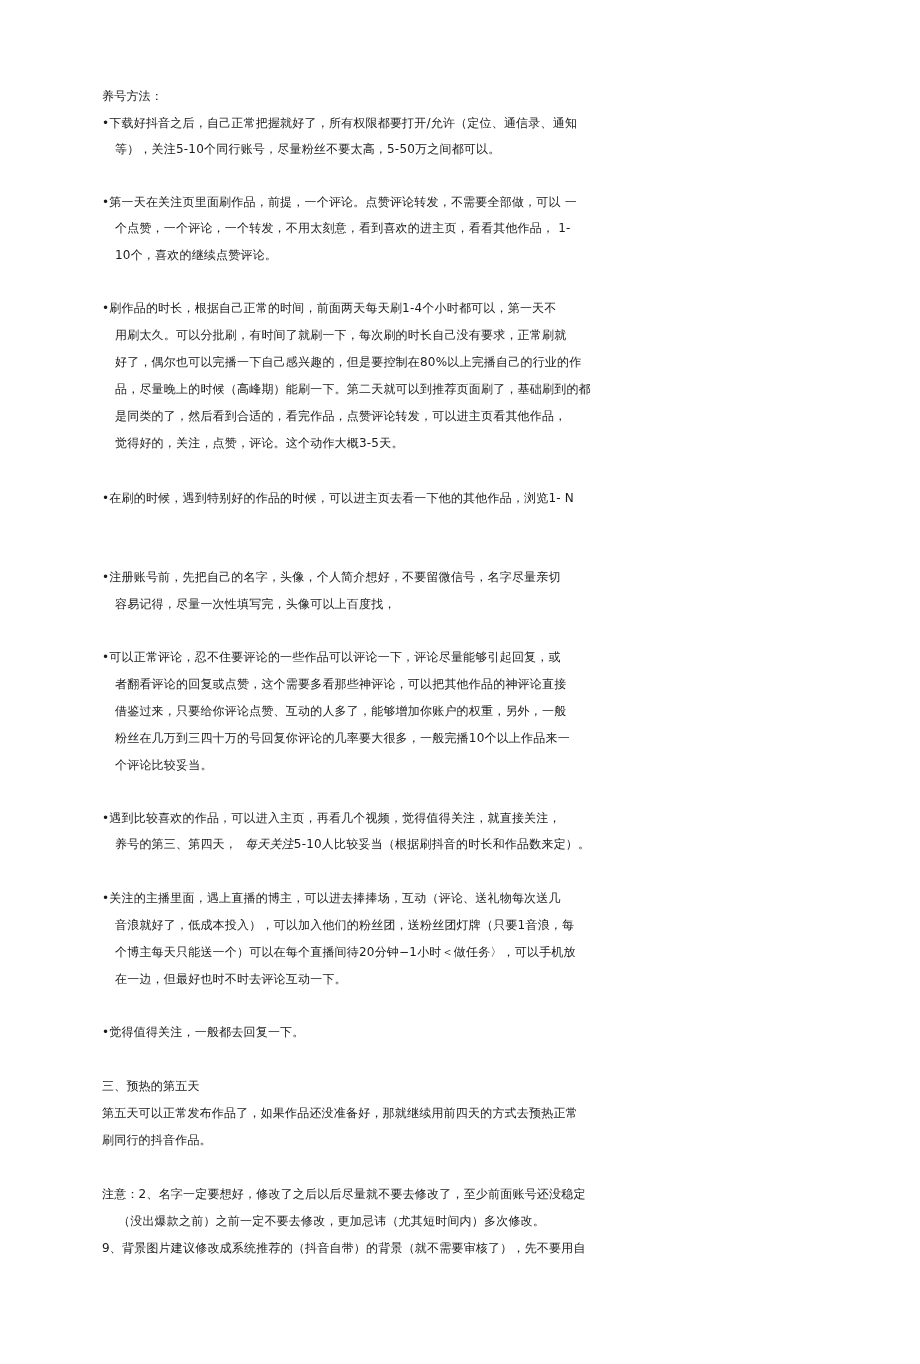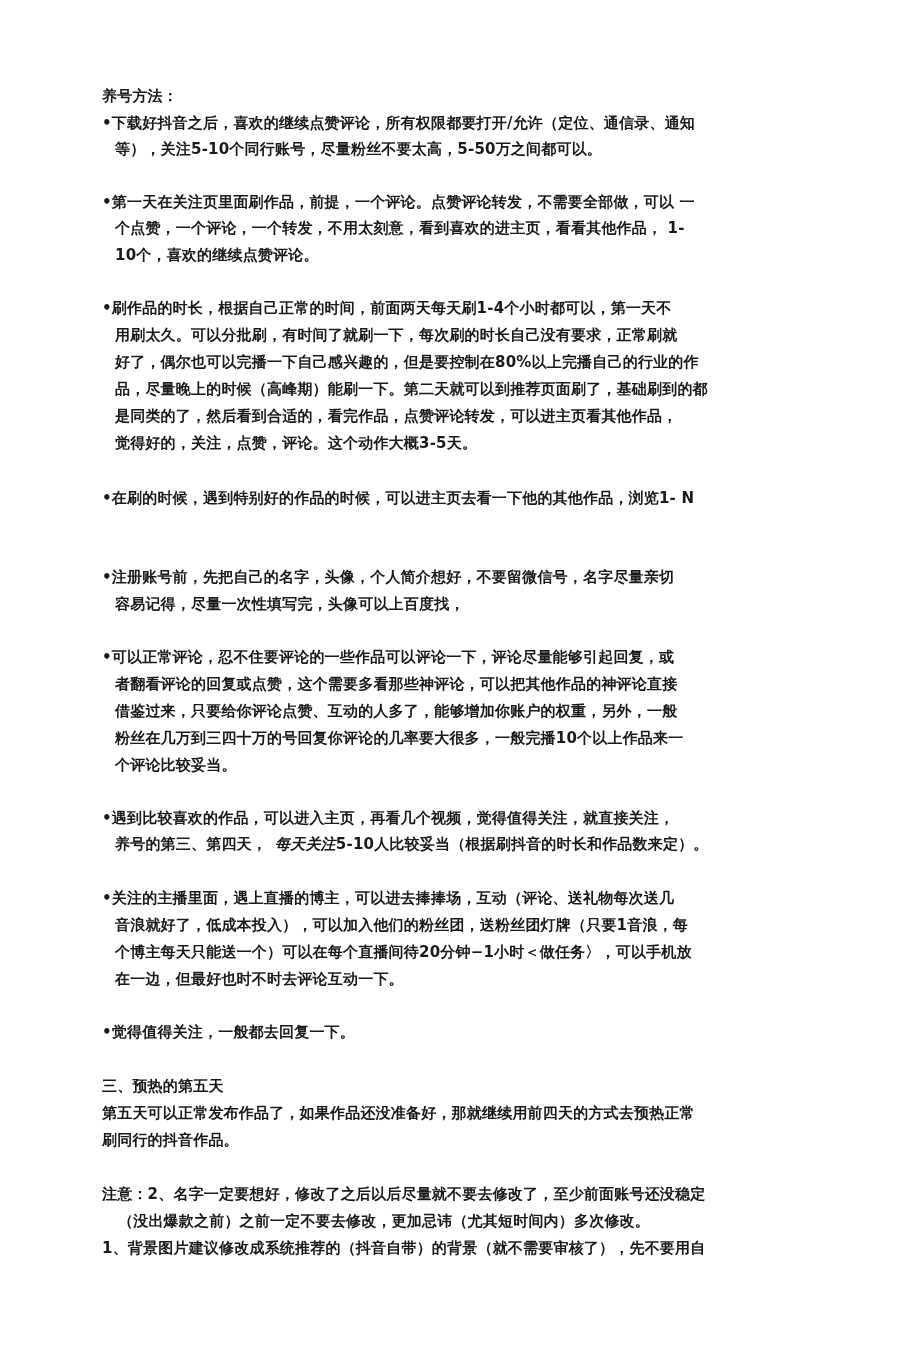--- a/index.html
+++ b/index.html
@@ -4,35 +4,35 @@
 <style>
   html, body { margin: 0; padding: 0; background: #ffffff; }
   body {
     width: 920px; height: 1364px; position: relative; overflow: hidden;
     font-family: "DejaVu Sans", "Liberation Sans", sans-serif;
     color: #1a1a1a;
   }
   .page { position: absolute; left: 0; top: 0; width: 920px; height: 1364px; }
   .line {
     position: absolute; white-space: nowrap;
-    font-size: 15px; line-height: 20px; letter-spacing: 0.2px; font-weight: bold;
+    font-size: 12px; line-height: 20px; letter-spacing: 0.2px;
   }
   .i1 { left: 102px; }
   .i2 { left: 115px; }
   .i0 { left: 102px; }
   .it { font-style: italic; margin-left: 8px; }
 </style>
 </head>
 <body>
 
 <div class="page">
 
   <div class="line i0" style="top:86px">养号方法：</div>
 
-  <div class="line i1" style="top:113px">•下载好抖音之后，喜欢的继续点赞评论，所有权限都要打开/允许（定位、通信录、通知</div>
+  <div class="line i1" style="top:113px">•下载好抖音之后，自己正常把握就好了，所有权限都要打开/允许（定位、通信录、通知</div>
   <div class="line i2" style="top:139px">等），关注5-10个同行账号，尽量粉丝不要太高，5-50万之间都可以。</div>
 
   <div class="line i1" style="top:192px">•第一天在关注页里面刷作品，前提，一个评论。点赞评论转发，不需要全部做，可以 一</div>
   <div class="line i2" style="top:218px">个点赞，一个评论，一个转发，不用太刻意，看到喜欢的进主页，看看其他作品， 1-</div>
   <div class="line i2" style="top:245px">10个，喜欢的继续点赞评论。</div>
 
   <div class="line i1" style="top:298px">•刷作品的时长，根据自己正常的时间，前面两天每天刷1-4个小时都可以，第一天不</div>
   <div class="line i2" style="top:325px">用刷太久。可以分批刷，有时间了就刷一下，每次刷的时长自己没有要求，正常刷就</div>
   <div class="line i2" style="top:352px">好了，偶尔也可以完播一下自己感兴趣的，但是要控制在80%以上完播自己的行业的作</div>
   <div class="line i2" style="top:379px">品，尽量晚上的时候（高峰期）能刷一下。第二天就可以到推荐页面刷了，基础刷到的都</div>
@@ -61,15 +61,15 @@
   <div class="line i2" style="top:969px">在一边，但最好也时不时去评论互动一下。</div>
 
   <div class="line i1" style="top:1022px">•觉得值得关注，一般都去回复一下。</div>
 
   <div class="line i0" style="top:1076px">三、预热的第五天</div>
   <div class="line i0" style="top:1103px">第五天可以正常发布作品了，如果作品还没准备好，那就继续用前四天的方式去预热正常</div>
   <div class="line i0" style="top:1130px">刷同行的抖音作品。</div>
 
   <div class="line i0" style="top:1184px">注意：2、名字一定要想好，修改了之后以后尽量就不要去修改了，至少前面账号还没稳定</div>
   <div class="line i2" style="top:1211px; left:118px">（没出爆款之前）之前一定不要去修改，更加忌讳（尤其短时间内）多次修改。</div>
-  <div class="line i0" style="top:1238px">1、背景图片建议修改成系统推荐的（抖音自带）的背景（就不需要审核了），先不要用自</div>
+  <div class="line i0" style="top:1238px">9、背景图片建议修改成系统推荐的（抖音自带）的背景（就不需要审核了），先不要用自</div>
 
 </div>
 
 </body></html>

